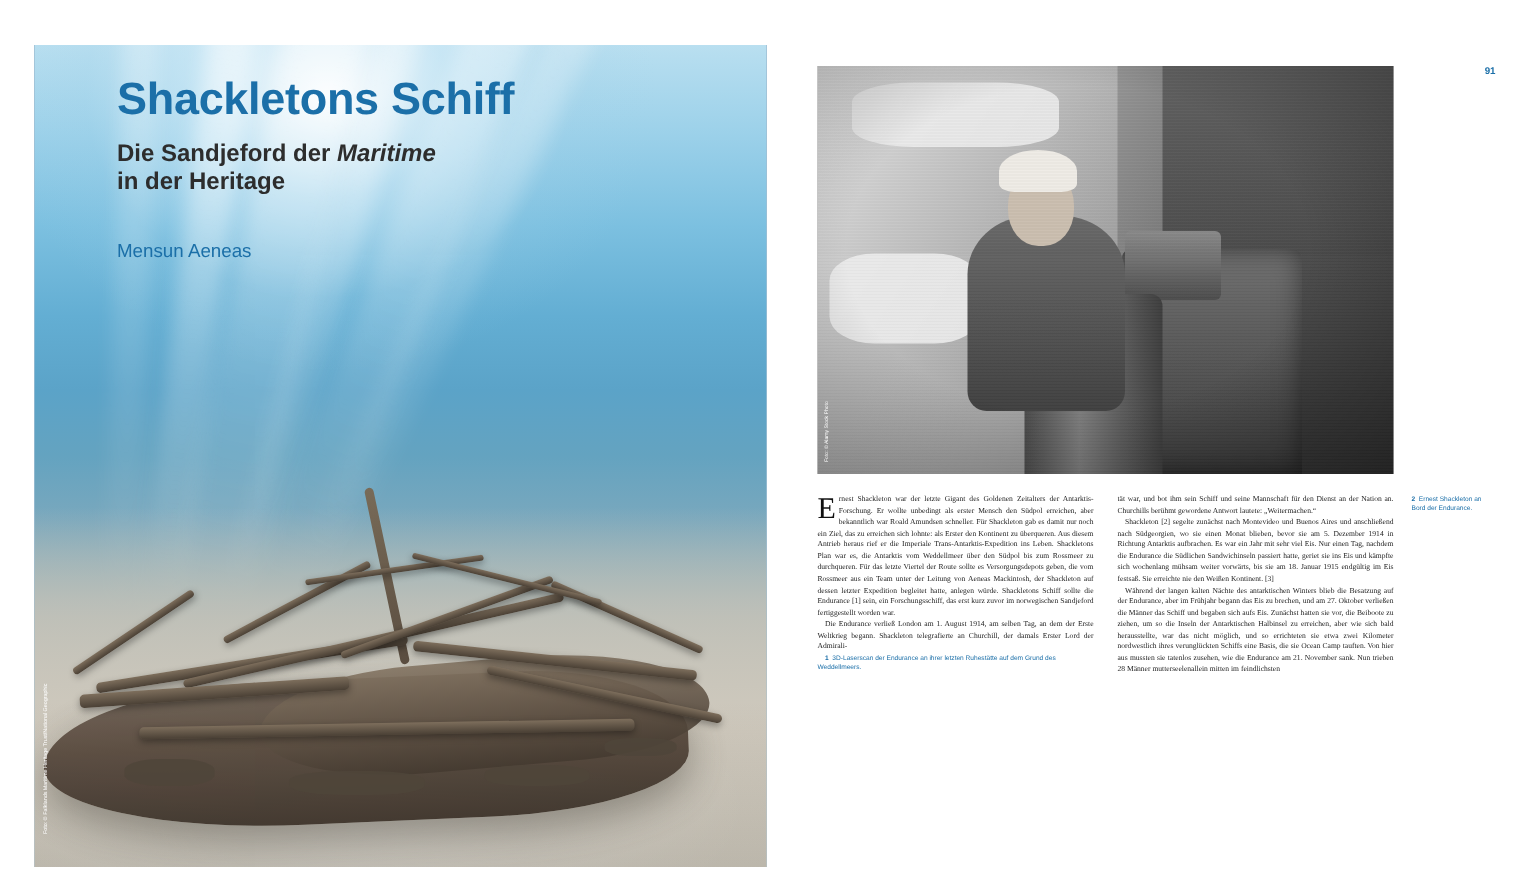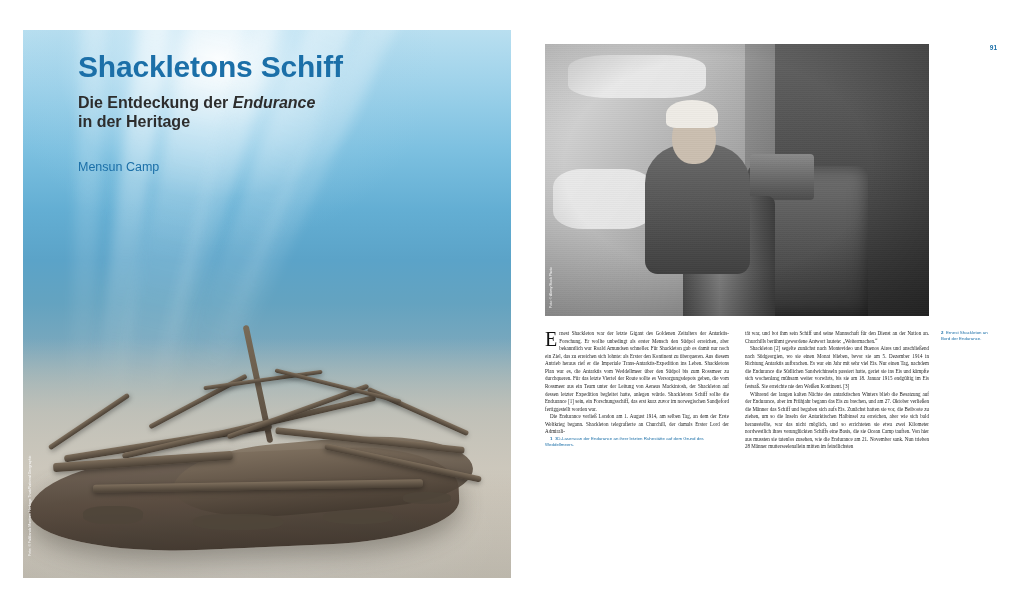--- a/index.html
+++ b/index.html
@@ -396,24 +396,24 @@
       <div class="beam b12"></div>
       <div class="rubble" style="left:60px;bottom:40px;width:60px;height:18px;"></div>
       <div class="rubble" style="left:170px;bottom:34px;width:90px;height:16px;"></div>
       <div class="rubble" style="left:300px;bottom:40px;width:70px;height:14px;"></div>
       <div class="rubble" style="left:380px;bottom:60px;width:48px;height:12px;"></div>
     </div>
 
     <div class="title-block">
       <h1 class="main-title">Shackletons Schiff</h1>
       <div class="subtitle">
-        <div><span>Die Entdeckung der </span><em>Endurance</em></div>
+        <div><span>Die Sandjeford der </span><em>Maritime</em></div>
         <div>in der Heritage</div>
       </div>
-      <div class="author">Mensun Camp</div>
+      <div class="author">Mensun Aeneas</div>
     </div>
 
     <div class="credit-left">Foto: © Falklands Maritime Heritage Trust/National Geographic</div>
   </div>
 
   <div class="right-page">
     <div class="folio">91</div>
 
     <div class="photo">
       <div class="bg"></div>

